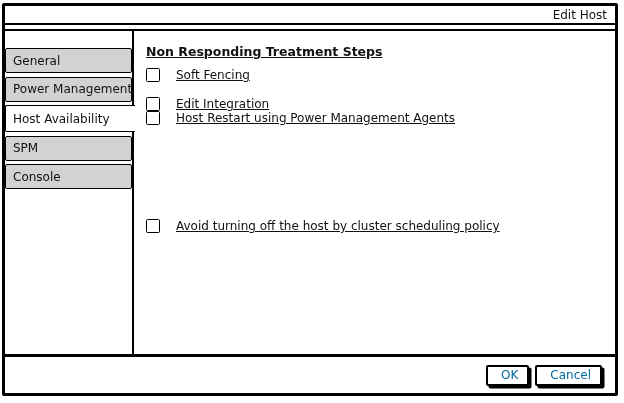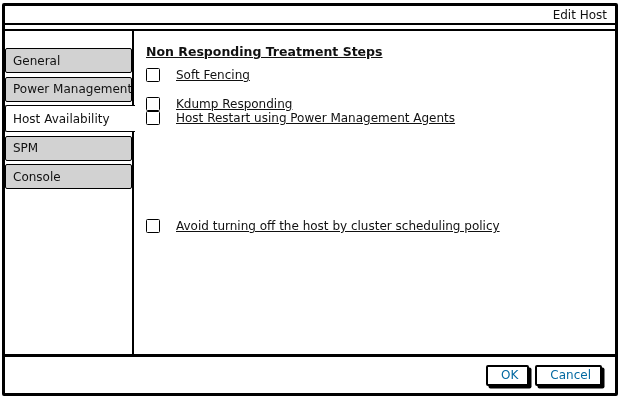--- a/index.html
+++ b/index.html
@@ -174,21 +174,21 @@
       <div class="content">
         <div class="heading">Non Responding Treatment Steps</div>
 
         <div class="opt r1">
           <span class="cb"></span>
           <span>Soft Fencing</span>
         </div>
 
         <div class="opt r2">
           <span class="cb"></span>
-          <span>Kdump Responding</span>
+          <span>Edit Integration</span>
         </div>
 
         <div class="opt r3">
           <span class="cb"></span>
           <span>Host Restart using Power Management Agents</span>
         </div>
 
         <div class="opt r4">
           <span class="cb"></span>
           <span>Avoid turning off the host by cluster scheduling policy</span>

